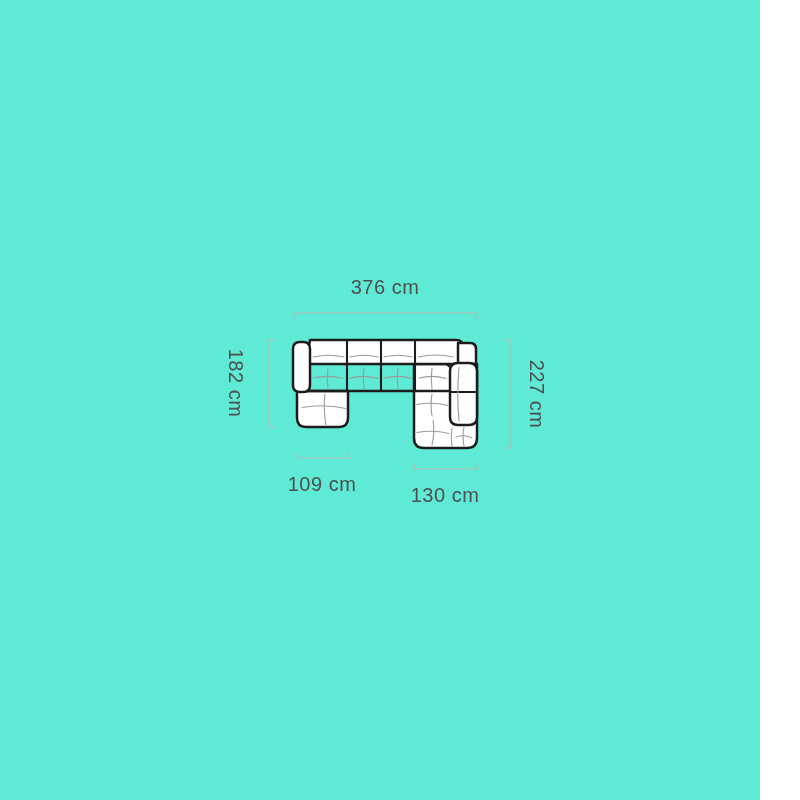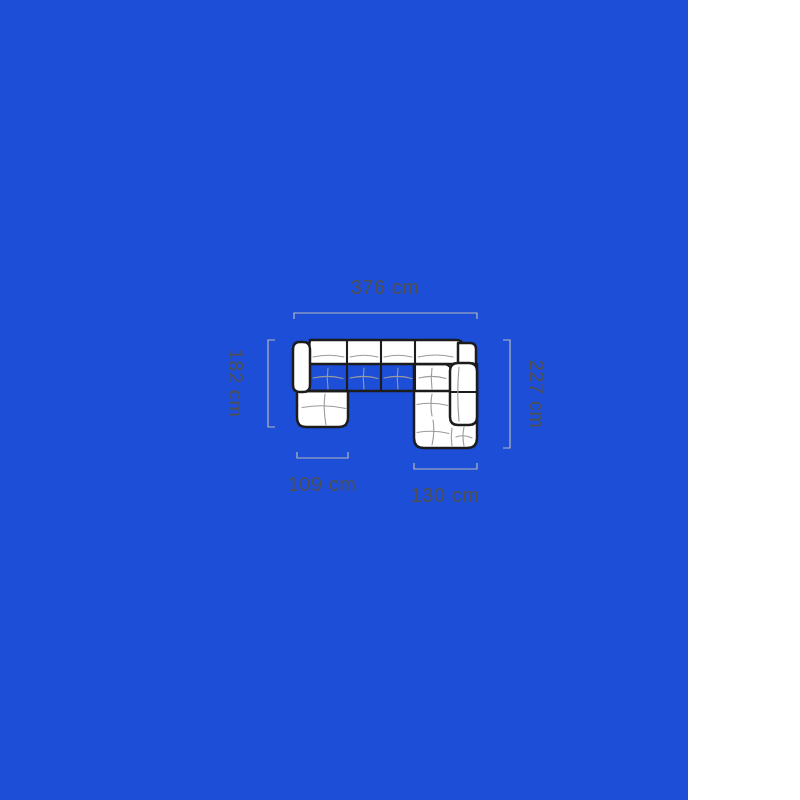--- a/index.html
+++ b/index.html
@@ -2,23 +2,23 @@
 <html><head>
 <meta charset="utf-8">
 <style>
   html, body {
     margin: 0;
     padding: 0;
     background: #ffffff;
   }
   .canvas {
     position: relative;
-    width: 688px;
+    width: 760px;
     height: 800px;
-    background: #1d4ed8;
+    background: #5eead4;
     overflow: hidden;
   }
   svg { display: block; }
 
   
   .outline {
     fill: none;
     stroke: #1c1c1c;
     stroke-width: 2.5;
     stroke-linecap: round;

